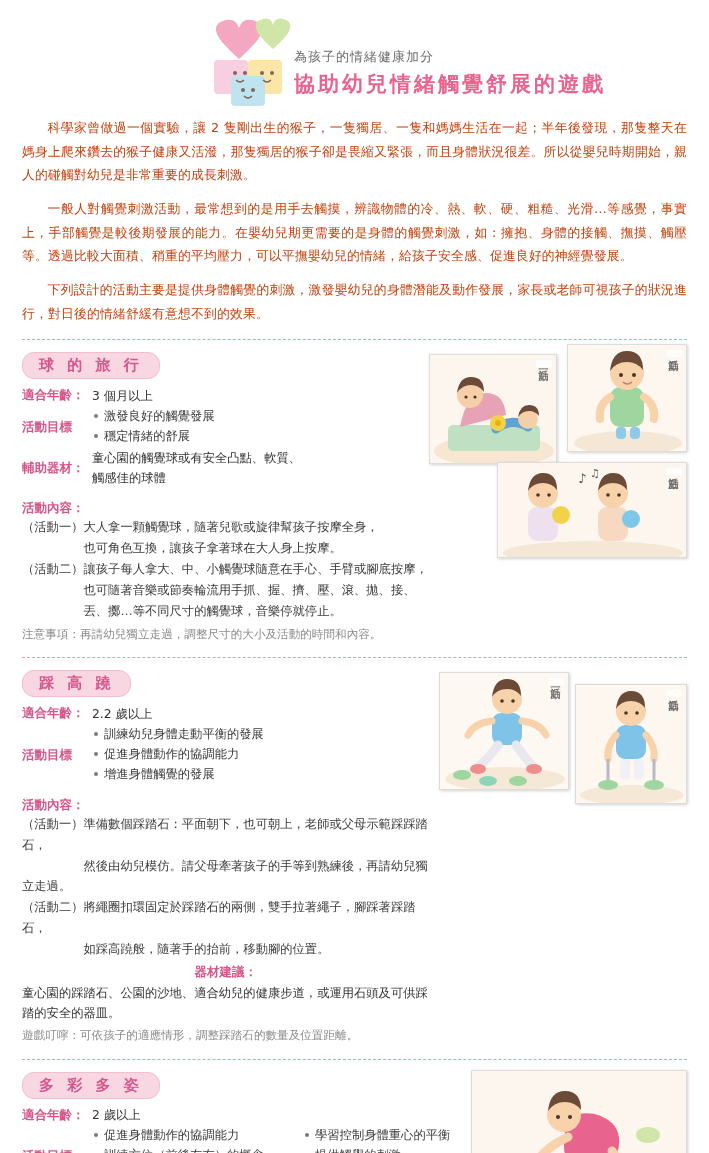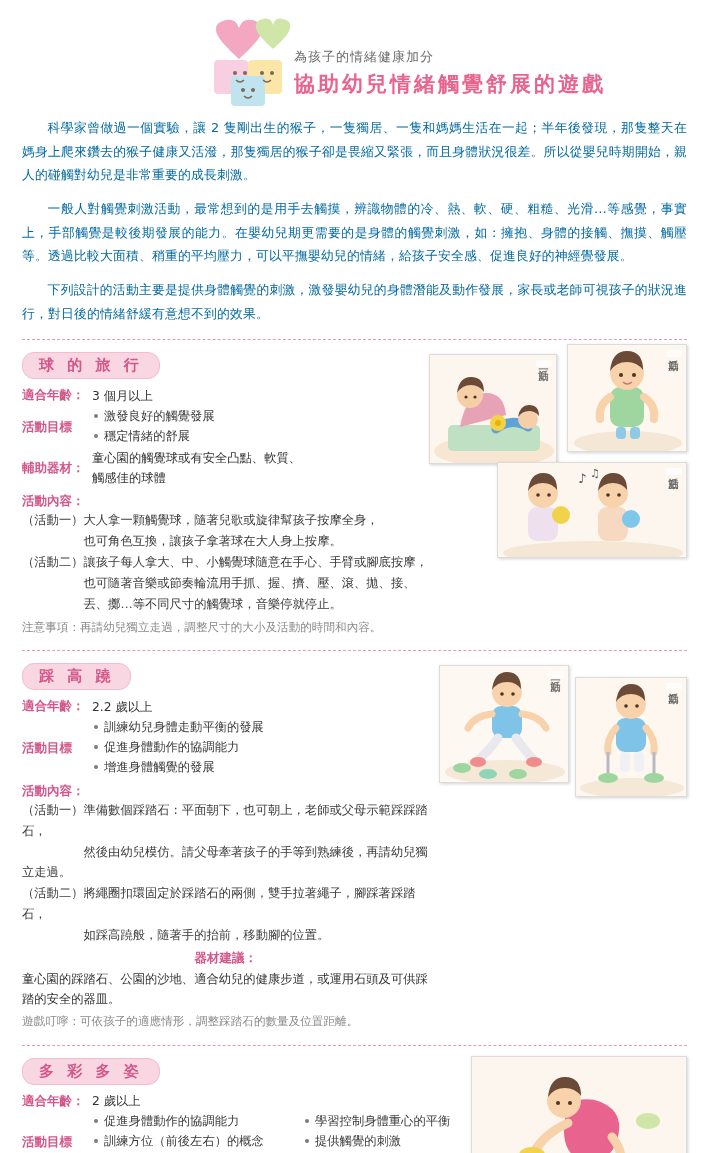--- a/index.html
+++ b/index.html
@@ -38,21 +38,21 @@
 
   
   .intro { margin-top: 6px; }
   .intro p {
     margin: 0 0 10px 0;
     line-height: 1.85;
     text-align: justify;
     font-size: 12.8px;
     letter-spacing: 0.2px;
     text-indent: 2em;
-    color: #0369a1;
+    color: #c2410c;
   }
 
   
   .divider {
     border: 0; border-top: 1px dashed #e39ab4;
     margin: 14px 0 12px 0;
   }
 
   
   .activity { position: relative; min-height: 40px; }
@@ -78,21 +78,21 @@
   }
   .val { flex: 1; font-size: 12.3px; color: #333; }
   .bullets { list-style: none; margin: 0; padding: 0; flex: 1; }
   .bullets li { position: relative; padding-left: 12px; font-size: 12.3px; line-height: 1.62; }
   .bullets li:before {
     content: ""; position: absolute; left: 2px; top: 7px;
     width: 4px; height: 4px; border-radius: 50%; background: #7a7a7a;
   }
   .two-col { display: flex; gap: 12px; }
   .two-col .bullets { flex: 1; }
-  .sub { margin-top: 5px; font-family: Liberation Serif, serif; }
+  .sub { margin-top: 12px; font-family: Liberation Serif, serif; }
   .content-line { font-size: 12.3px; line-height: 1.7; }
   .note { color: #8a8a8a; font-size: 11.6px; margin-top: 3px; line-height: 1.6; }
 
   
   .photos { position: absolute; top: 0; right: 0; }
   .card {
     position: absolute;
     background: #fff;
     border: 1px solid #dcdcdc;
     box-shadow: 1px 1px 3px rgba(0,0,0,0.18);

